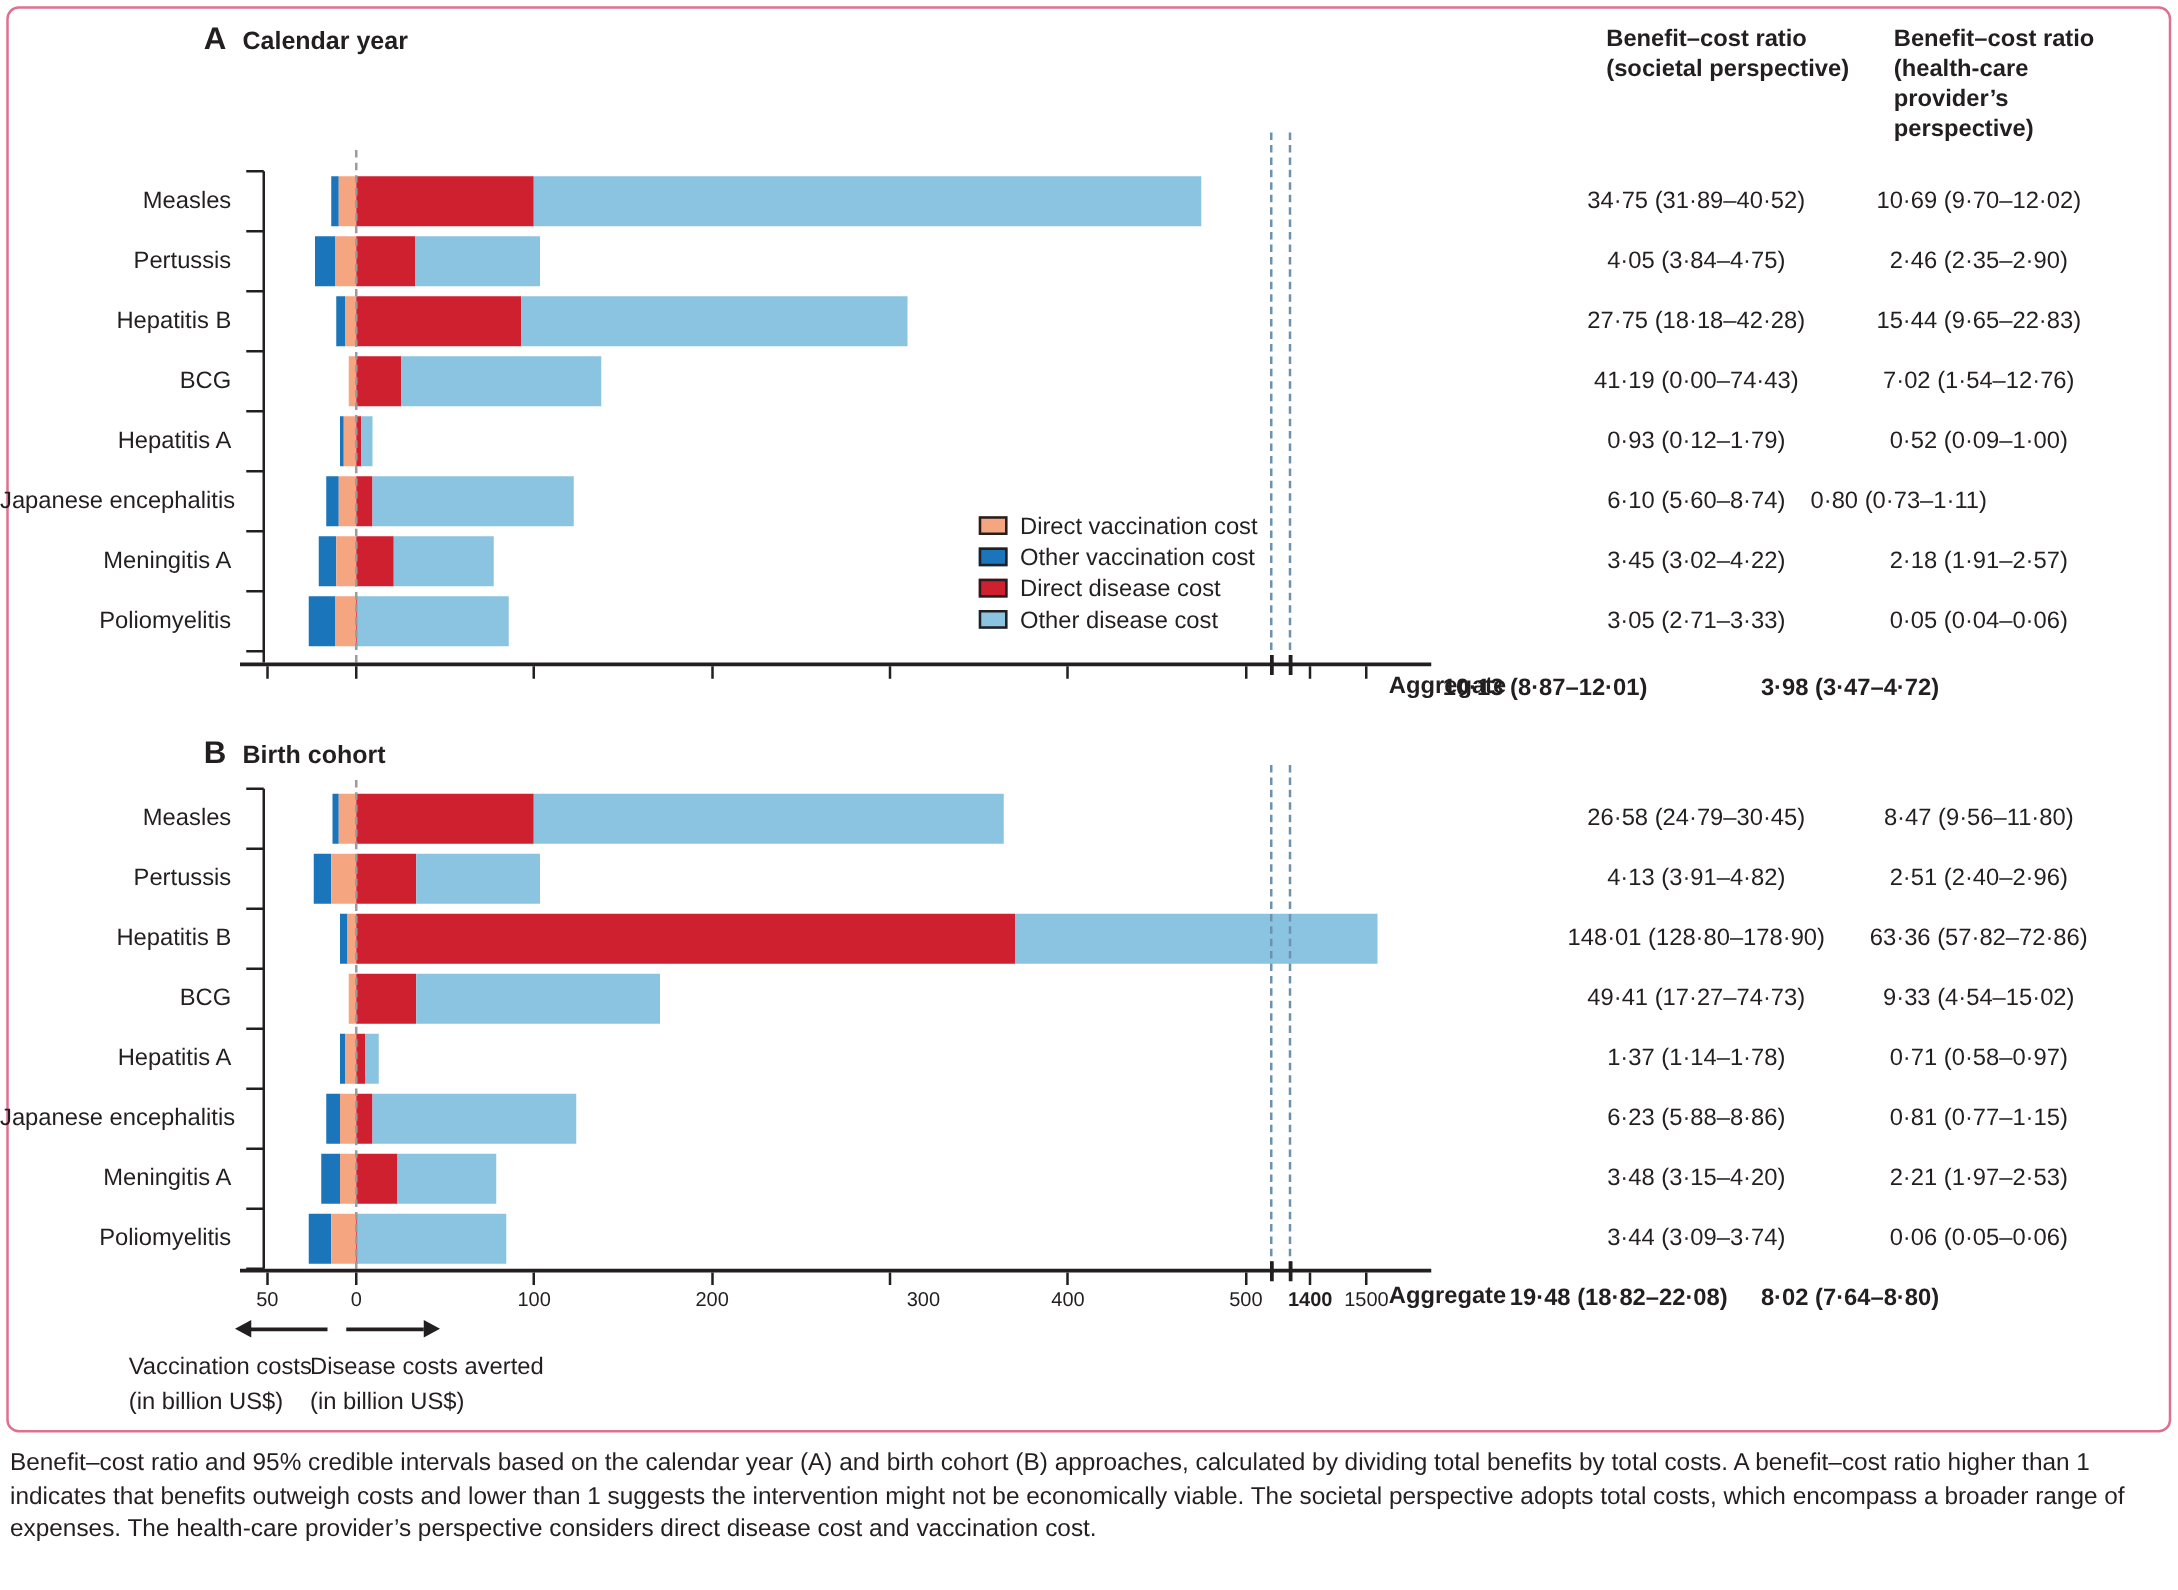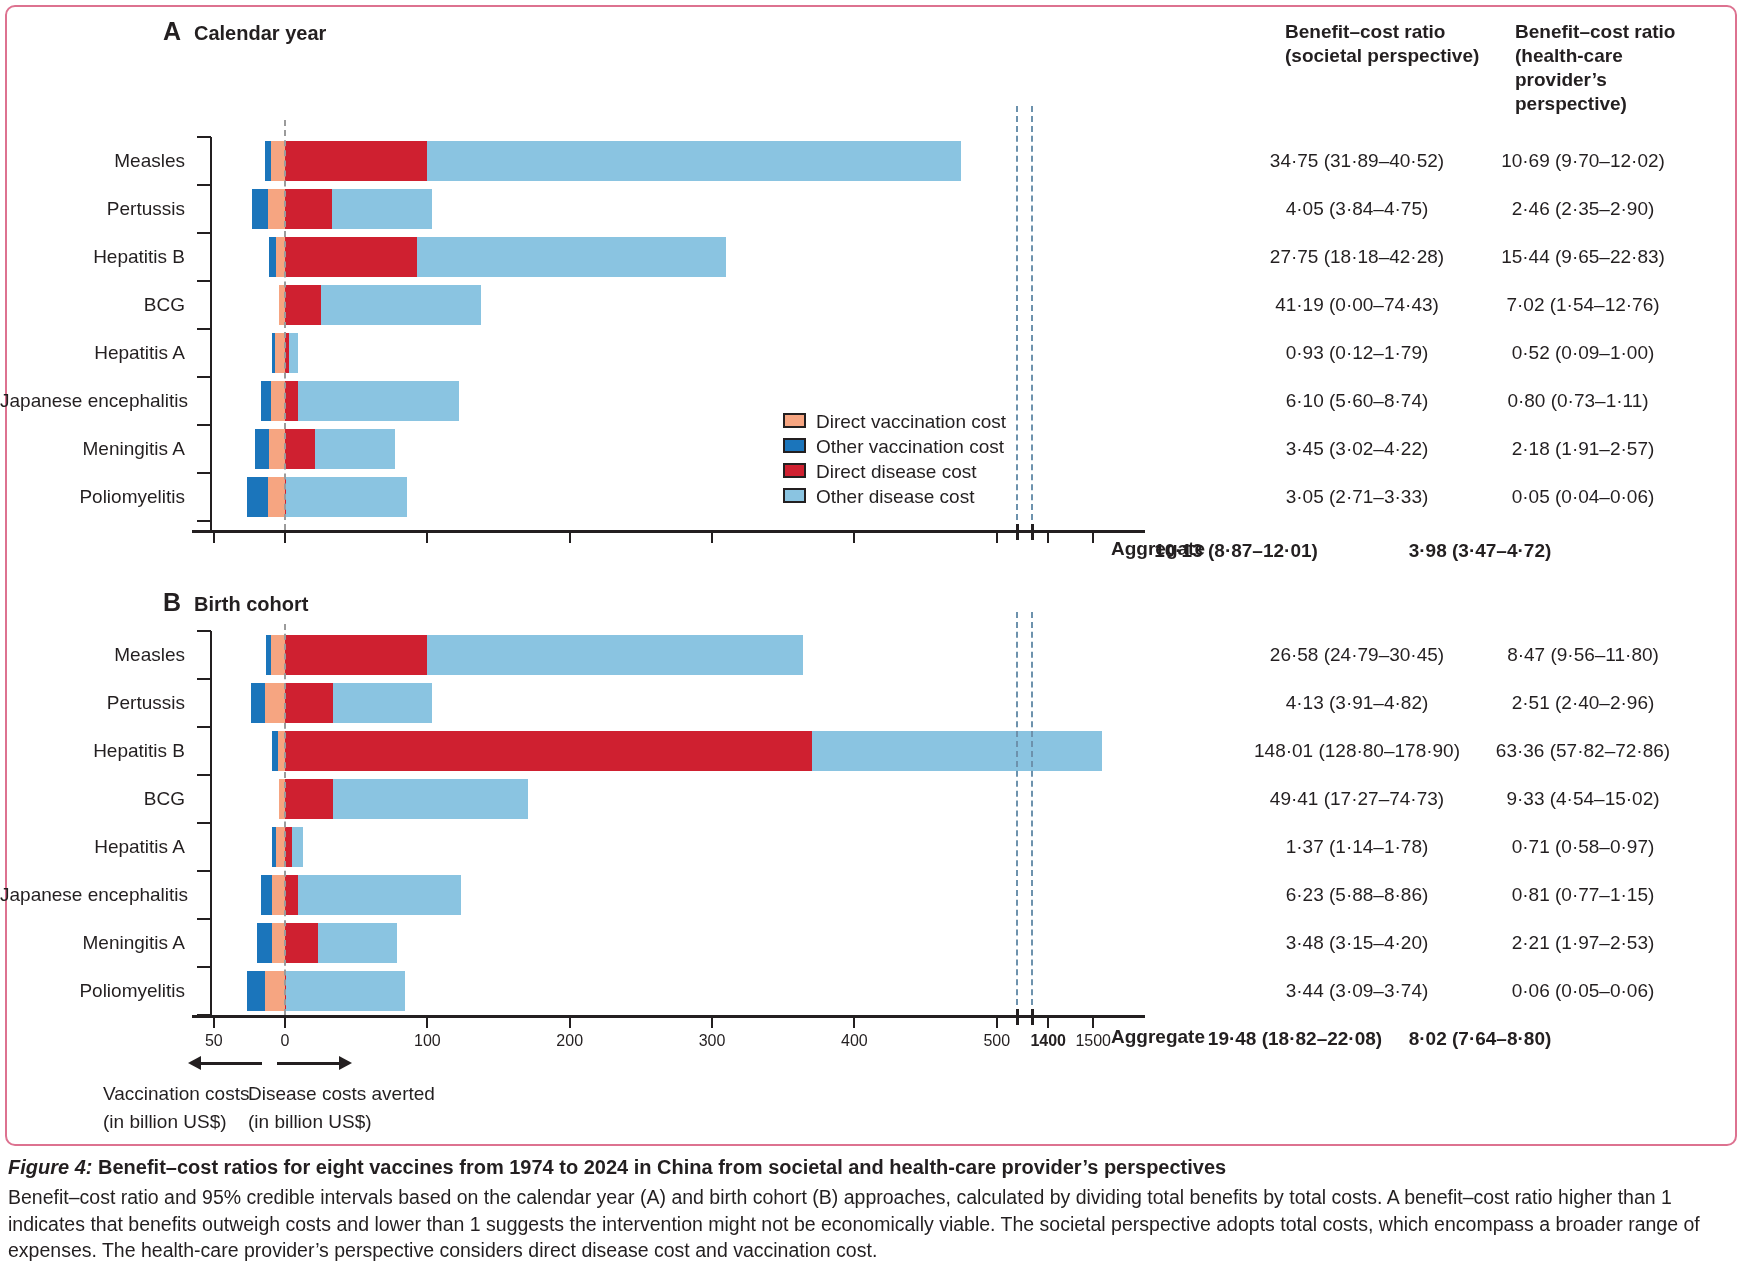--- a/index.html
+++ b/index.html
@@ -73,23 +73,20 @@
   <div class="abs axis-caption" style="left:103px;top:1080px;">
     <div>Vaccination costs</div>
     <div>(in billion US$)</div>
   </div>
   <div class="abs axis-caption" style="left:248px;top:1080px;">
     <div>Disease costs averted</div>
     <div>(in billion US$)</div>
   </div>
 
   <div class="abs" style="left:8px;top:1154px;width:1726px;">
-    <div class="caption-title">
-      <span class="figlabel">Figure 4:</span><span> Benefit–cost ratios for eight vaccines from 1974 to 2024 in China from societal and health-care provider’s perspectives</span>
-    </div>
     <div class="caption-body">Benefit–cost ratio and 95% credible intervals based on the calendar year (A) and birth cohort (B) approaches, calculated by dividing total benefits by total costs. A benefit–cost ratio higher than 1 indicates that benefits outweigh costs and lower than 1 suggests the intervention might not be economically viable. The societal perspective adopts total costs, which encompass a broader range of expenses. The health-care provider’s perspective considers direct disease cost and vaccination cost.</div>
   </div>
 
 <div style="position: absolute; left: 210px; top: 137px; width: 2px; height: 393px; background: rgb(35, 31, 32);"></div>
     <div style="position: absolute; left: 197px; top: 136px; width: 14px; height: 2px; background: rgb(35, 31, 32);"></div>
     <div style="position: absolute; left: 197px; top: 184px; width: 14px; height: 2px; background: rgb(35, 31, 32);"></div>
     <div style="position: absolute; left: 197px; top: 232px; width: 14px; height: 2px; background: rgb(35, 31, 32);"></div>
     <div style="position: absolute; left: 197px; top: 280px; width: 14px; height: 2px; background: rgb(35, 31, 32);"></div>
     <div style="position: absolute; left: 197px; top: 328px; width: 14px; height: 2px; background: rgb(35, 31, 32);"></div>
     <div style="position: absolute; left: 197px; top: 376px; width: 14px; height: 2px; background: rgb(35, 31, 32);"></div>
@@ -129,21 +126,21 @@
     <div style="position: absolute; left: 289.271px; top: 333px; width: 8.541px; height: 40px; background: rgb(138, 196, 225); z-index: 1;"></div>
     <div class="cat-label" style="position: absolute; left: 0px; top: 340px; width: 185px;">Hepatitis A</div>
     <div class="ratio-val" style="position: absolute; left: 1207px; top: 340px; width: 300px; z-index: 4;">0·93 (0·12–1·79)</div>
     <div class="ratio-val" style="position: absolute; left: 1453px; top: 340px; width: 260px; z-index: 4;">0·52 (0·09–1·00)</div>
     <div style="position: absolute; left: 260.8px; top: 381px; width: 9.9645px; height: 40px; background: rgb(27, 117, 187); z-index: 1;"></div>
     <div style="position: absolute; left: 270.765px; top: 381px; width: 14.235px; height: 40px; background: rgb(246, 165, 129); z-index: 1;"></div>
     <div style="position: absolute; left: 285px; top: 381px; width: 12.8115px; height: 40px; background: rgb(207, 32, 48); z-index: 1;"></div>
     <div style="position: absolute; left: 297.812px; top: 381px; width: 160.856px; height: 40px; background: rgb(138, 196, 225); z-index: 1;"></div>
     <div class="cat-label" style="position: absolute; left: 0px; top: 388px; width: 185px;">Japanese encephalitis</div>
     <div class="ratio-val" style="position: absolute; left: 1207px; top: 388px; width: 300px; z-index: 4;">6·10 (5·60–8·74)</div>
-    <div class="ratio-val" style="position: absolute; left: 1448px; top: 388px; width: 260px; z-index: 4;">0·80 (0·73–1·11)</div>
+    <div class="ratio-val" style="position: absolute; left: 1389px; top: 388px; width: 260px; z-index: 4;">0·80 (0·73–1·11)</div>
     <div style="position: absolute; left: 255.107px; top: 429px; width: 14.235px; height: 40px; background: rgb(27, 117, 187); z-index: 1;"></div>
     <div style="position: absolute; left: 269.341px; top: 429px; width: 15.6585px; height: 40px; background: rgb(246, 165, 129); z-index: 1;"></div>
     <div style="position: absolute; left: 285px; top: 429px; width: 29.8935px; height: 40px; background: rgb(207, 32, 48); z-index: 1;"></div>
     <div style="position: absolute; left: 314.894px; top: 429px; width: 79.716px; height: 40px; background: rgb(138, 196, 225); z-index: 1;"></div>
     <div class="cat-label" style="position: absolute; left: 0px; top: 436px; width: 185px;">Meningitis A</div>
     <div class="ratio-val" style="position: absolute; left: 1207px; top: 436px; width: 300px; z-index: 4;">3·45 (3·02–4·22)</div>
     <div class="ratio-val" style="position: absolute; left: 1453px; top: 436px; width: 260px; z-index: 4;">2·18 (1·91–2·57)</div>
     <div style="position: absolute; left: 246.565px; top: 477px; width: 21.3525px; height: 40px; background: rgb(27, 117, 187); z-index: 1;"></div>
     <div style="position: absolute; left: 267.918px; top: 477px; width: 17.082px; height: 40px; background: rgb(246, 165, 129); z-index: 1;"></div>
     <div style="position: absolute; left: 285px; top: 477px; width: 1.4235px; height: 40px; background: rgb(207, 32, 48); z-index: 1;"></div>
@@ -237,21 +234,21 @@
     <div style="position: absolute; left: 192px; top: 1015px; width: 953px; height: 3px; background: rgb(35, 31, 32); z-index: 3;"></div>
     <div style="position: absolute; left: 212.825px; top: 1018px; width: 2px; height: 10px; background: rgb(35, 31, 32); z-index: 3;"></div>
     <div class="tick-label" style="position: absolute; left: 173.825px; top: 1029px; width: 80px;">50</div>
     <div style="position: absolute; left: 284px; top: 1018px; width: 2px; height: 10px; background: rgb(35, 31, 32); z-index: 3;"></div>
     <div class="tick-label" style="position: absolute; left: 245px; top: 1029px; width: 80px;">0</div>
     <div style="position: absolute; left: 426.35px; top: 1018px; width: 2px; height: 10px; background: rgb(35, 31, 32); z-index: 3;"></div>
     <div class="tick-label" style="position: absolute; left: 387.35px; top: 1029px; width: 80px;">100</div>
     <div style="position: absolute; left: 568.7px; top: 1018px; width: 2px; height: 10px; background: rgb(35, 31, 32); z-index: 3;"></div>
     <div class="tick-label" style="position: absolute; left: 529.7px; top: 1029px; width: 80px;">200</div>
     <div style="position: absolute; left: 711.05px; top: 1018px; width: 2px; height: 10px; background: rgb(35, 31, 32); z-index: 3;"></div>
-    <div class="tick-label" style="position: absolute; left: 672.05px; top: 1029px; width: 80px;">300</div>
+    <div class="tick-label" style="position: absolute; left: 672.05px; top: 1029px; width: 80px; text-align: right;">300</div>
     <div style="position: absolute; left: 853.4px; top: 1018px; width: 2px; height: 10px; background: rgb(35, 31, 32); z-index: 3;"></div>
     <div class="tick-label" style="position: absolute; left: 814.4px; top: 1029px; width: 80px;">400</div>
     <div style="position: absolute; left: 995.75px; top: 1018px; width: 2px; height: 10px; background: rgb(35, 31, 32); z-index: 3;"></div>
     <div class="tick-label" style="position: absolute; left: 956.75px; top: 1029px; width: 80px;">500</div>
     <div style="position: absolute; left: 1047.2px; top: 1018px; width: 2px; height: 10px; background: rgb(35, 31, 32); z-index: 3;"></div>
     <div class="tick-label" style="position: absolute; left: 1008.2px; top: 1029px; width: 80px; font-weight: bold;">1400</div>
     <div style="position: absolute; left: 1092.2px; top: 1018px; width: 2px; height: 10px; background: rgb(35, 31, 32); z-index: 3;"></div>
     <div class="tick-label" style="position: absolute; left: 1053.2px; top: 1029px; width: 80px;">1500</div>
     <div style="position: absolute; left: 1016px; top: 1009px; width: 3px; height: 16px; background: rgb(35, 31, 32); z-index: 3;"></div>
     <div style="position: absolute; left: 1031px; top: 1009px; width: 3px; height: 16px; background: rgb(35, 31, 32); z-index: 3;"></div>

